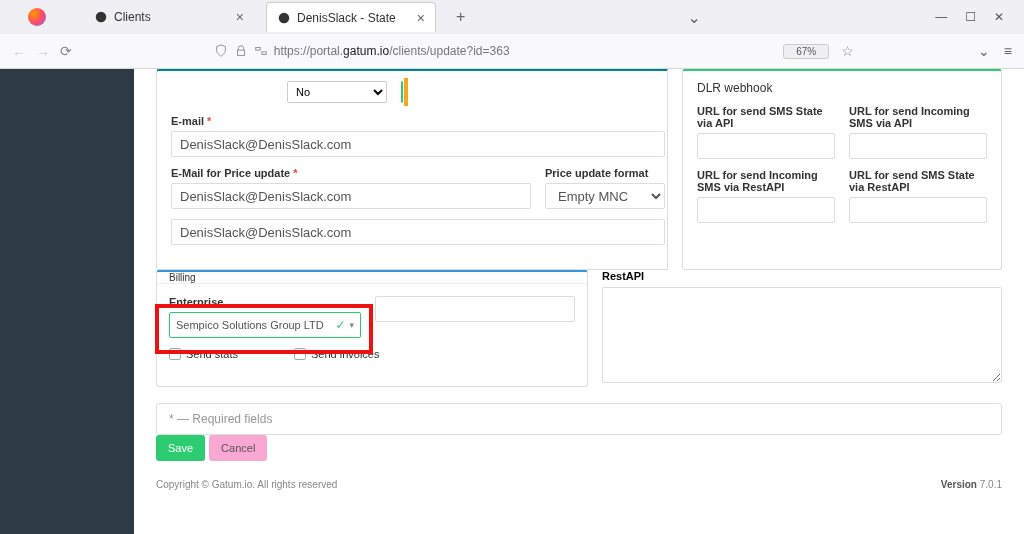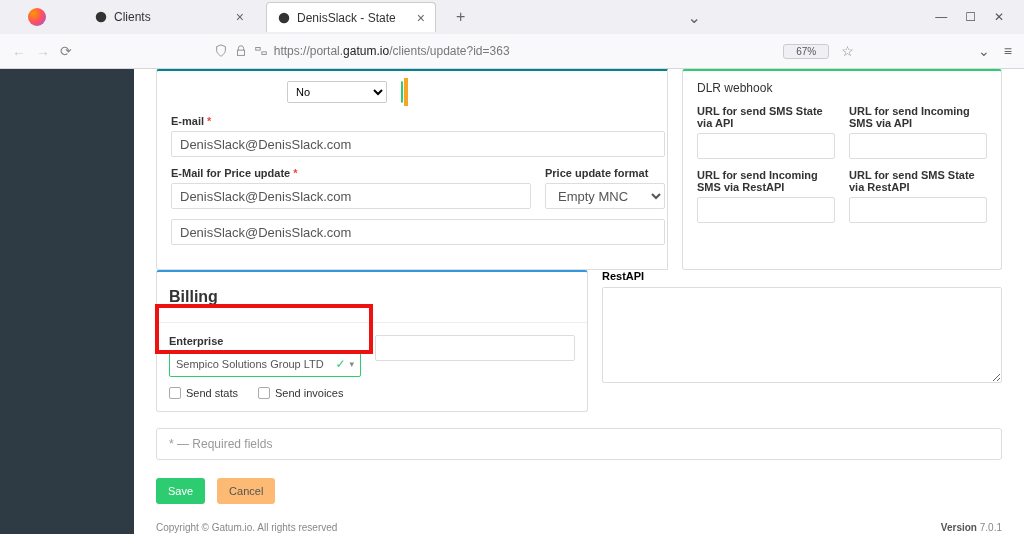--- a/index.html
+++ b/index.html
@@ -44,42 +44,42 @@
 .req { color: #e74c3c; }
 .input { width: 100%; height: 26px; border: 1px solid #ddd; border-radius: 2px; padding: 0 8px; font-size: 13px; color: #555; }
 select.input { background: #fff; }
 
 .webhook-card { width: 400px; border: 1px solid #ddd; border-top: 2px solid #2ecc71; border-radius: 3px; padding: 10px 14px; }
 .webhook-title { font-size: 12px; color: #333; margin-bottom: 10px; }
 .webhook-grid { display: grid; grid-template-columns: 1fr 1fr; gap: 10px 14px; }
 
 .two-col { display: flex; gap: 14px; }
 .billing-card { flex: 1; border: 1px solid #ddd; border-top: 2px solid #3398db; border-radius: 3px; }
-.billing-header { padding: 16px 12px; font-size: 16px; color: #333; border-bottom: 1px solid #eee; font-weight: bold; }
+.billing-header { padding: 0 12px; font-size: 10px; color: #333; border-bottom: 1px solid #eee; }
 .billing-body { padding: 12px; }
 
 .comments-col { width: 400px; }
 .comments-label { font-size: 11px; font-weight: 600; margin-bottom: 5px; display: block; }
 .textarea { width: 100%; height: 96px; border: 1px solid #ddd; border-radius: 2px; resize: both; }
 
 .highlight-box { position: absolute; border: 4px solid #e11; pointer-events: none; }
 
 .enterprise-select { width: 192px; height: 26px; border: 1px solid #2ecc71; border-radius: 2px; display: flex; align-items: center; padding: 0 6px; font-size: 11px; color: #555; }
 .enterprise-select .check { margin-left: auto; color: #2ecc71; font-size: 12px; }
 .enterprise-select .caret { color: #888; font-size: 9px; margin-left: 4px; }
 
-.checkbox-row { display: flex; gap: 20px; margin-top: 10px; font-size: 11px; color: #333; }
+.checkbox-row { display: flex; gap: 56px; margin-top: 10px; font-size: 11px; color: #333; }
 .checkbox-row label { display: flex; align-items: center; gap: 5px; }
 .chk { width: 12px; height: 12px; border: 1px solid #aaa; border-radius: 2px; display: inline-block; }
 
 .footer-note { border: 1px solid #ddd; padding: 8px 12px; font-size: 12px; color: #999; margin-top: 16px; border-radius: 3px; }
-.btn-row { margin-top: 18px; display: flex; gap: 12px; }
+.btn-row { margin-top: 0; display: flex; gap: 4px; }
 .btn { height: 26px; padding: 0 12px; border-radius: 3px; border: none; font-size: 11px; cursor: pointer; }
 .btn-save { background: #2ecc71; color: #fff; }
-.btn-cancel { background: #fdba74; color: #555; }
+.btn-cancel { background: #f9a8d4; color: #555; }
 
 .page-footer { display: flex; justify-content: space-between; font-size: 10px; color: #888; padding-top: 18px; }
 .page-footer b { color: #555; }
 </style>
 </head>
 <body>
 
 <div class="browser-chrome">
   <div class="tab-bar">
     <span class="ff-logo"></span>

